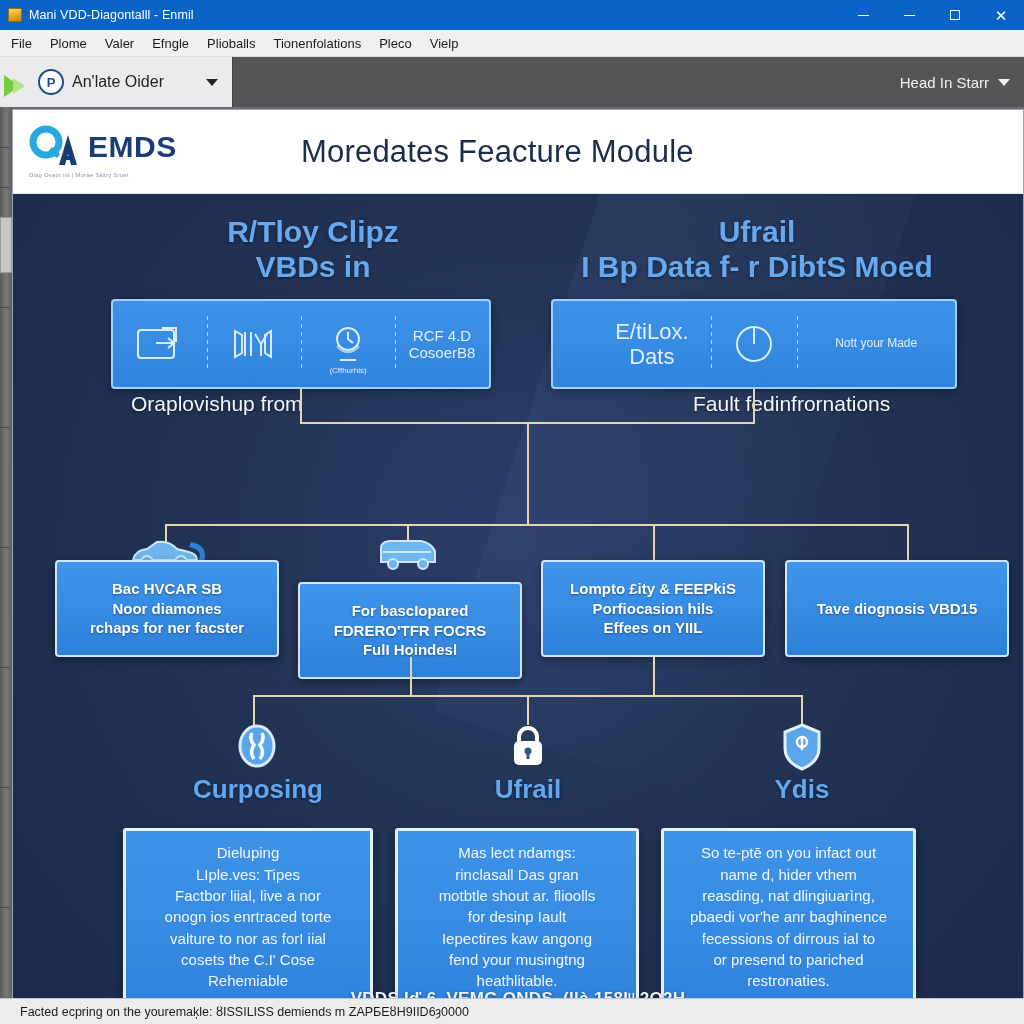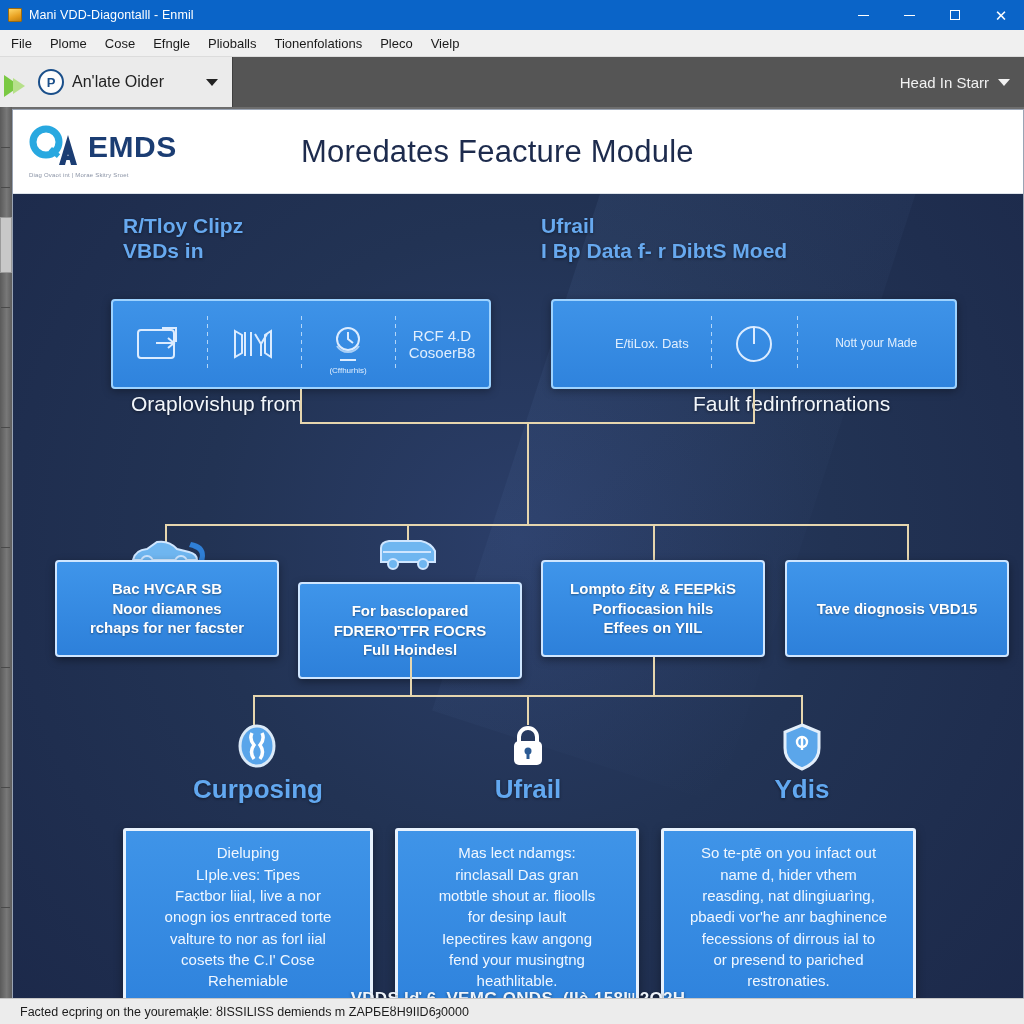--- a/index.html
+++ b/index.html
@@ -178,22 +178,22 @@
     overflow: hidden;
   }
   .diag-streak {
     position:absolute; width: 300px; height: 700px;
     background: linear-gradient(115deg, rgba(120,160,220,.09), rgba(120,160,220,0));
     transform: rotate(18deg);
     pointer-events: none;
   }
 
   .h-title {
-    position: absolute; 
-    color: #67a9ef; font-weight: bold; font-size: 21px;
+    position: absolute; text-align: center;
+    color: #67a9ef; font-weight: bold; font-size: 30px;
     line-height: 1.18; white-space: pre-line;
     text-shadow: 0 1px 3px rgba(0,0,0,.45);
   }
 
   .ribbon {
     position: absolute;
     background: linear-gradient(180deg,#3e93e8 0%,#2f83dd 100%);
     border: 2px solid #9ed3ff;
     border-radius: 4px;
     display: flex; align-items: center;
@@ -302,21 +302,21 @@
       </div>
     <div class="tb-btn glyph-close">
         <span>✕</span>
       </div>
   </div>
 </div>
 
 <div class="menubar">
   <div class="menu-item">File</div>
   <div class="menu-item">Plome</div>
-  <div class="menu-item">Cose</div>
+  <div class="menu-item">Valer</div>
   <div class="menu-item">Efngle</div>
   <div class="menu-item">Plioballs</div>
   <div class="menu-item">Tionenfolations</div>
   <div class="menu-item">Pleco</div>
   <div class="menu-item">Vielp</div>
 </div>
 
 <div class="toolbar">
   <div class="tool-left">
     <span class="arrow-icon"></span>
@@ -398,21 +398,21 @@
           <span class="cell-label" style="position:absolute;bottom:12px;font-size:8px;">(Cffhurhis)</span>
         </div>
         <div class="cell">
           <span class="cell-label">RCF 4.D
 CosoerB8</span>
         </div>
       </div>
 
       <div class="ribbon" style="left:538px; top:105px; width:406px; height:90px;">
         <div class="cell">
-          <span class="cell-label" style="font-size:13px;margin-left:40px;">E/tiLox. Dats</span>
+          <span class="cell-label" style="font-size:22px;margin-left:40px;">E/tiLox. Dats</span>
         </div>
         <div class="cell" style="flex:.55;">
           <svg width="48" height="48" viewBox="0 0 48 48">
             <circle class="mono-ico" cx="24" cy="24" r="17"></circle>
             <path class="mono-ico" d="M24 8 v16"></path>
           </svg>
         </div>
         <div class="cell">
           <span class="cell-label" style="font-size:12px;">Nott your Made</span>
         </div>

